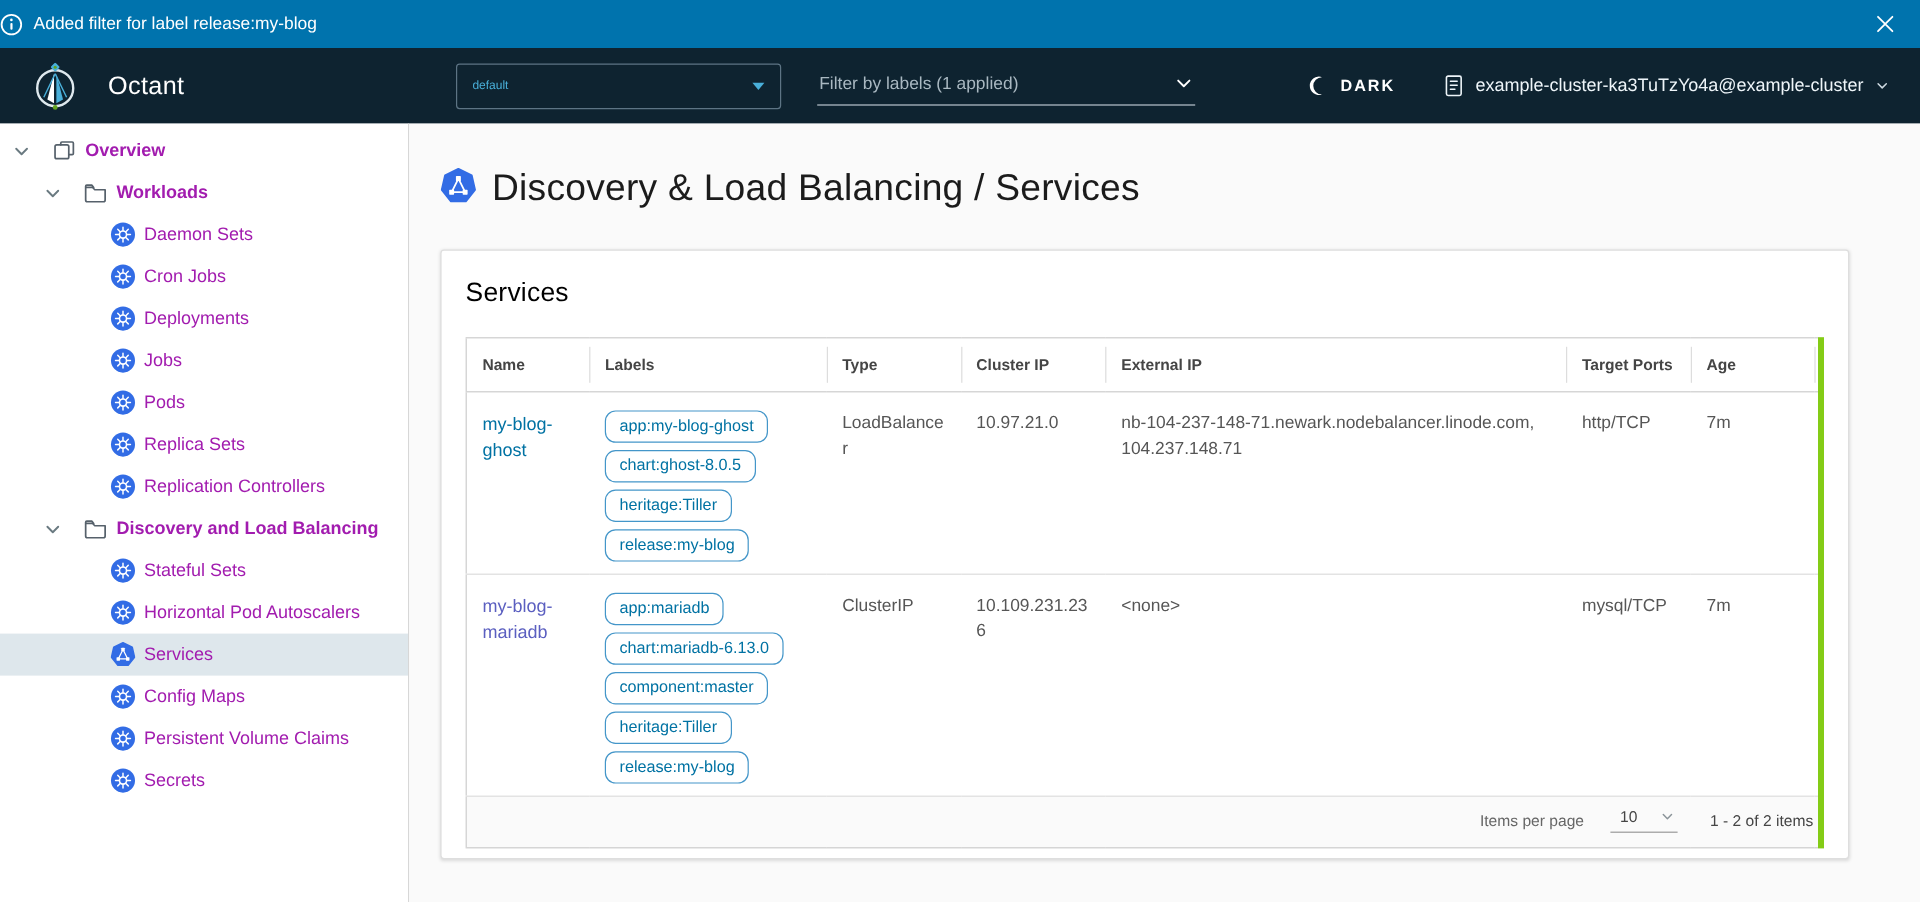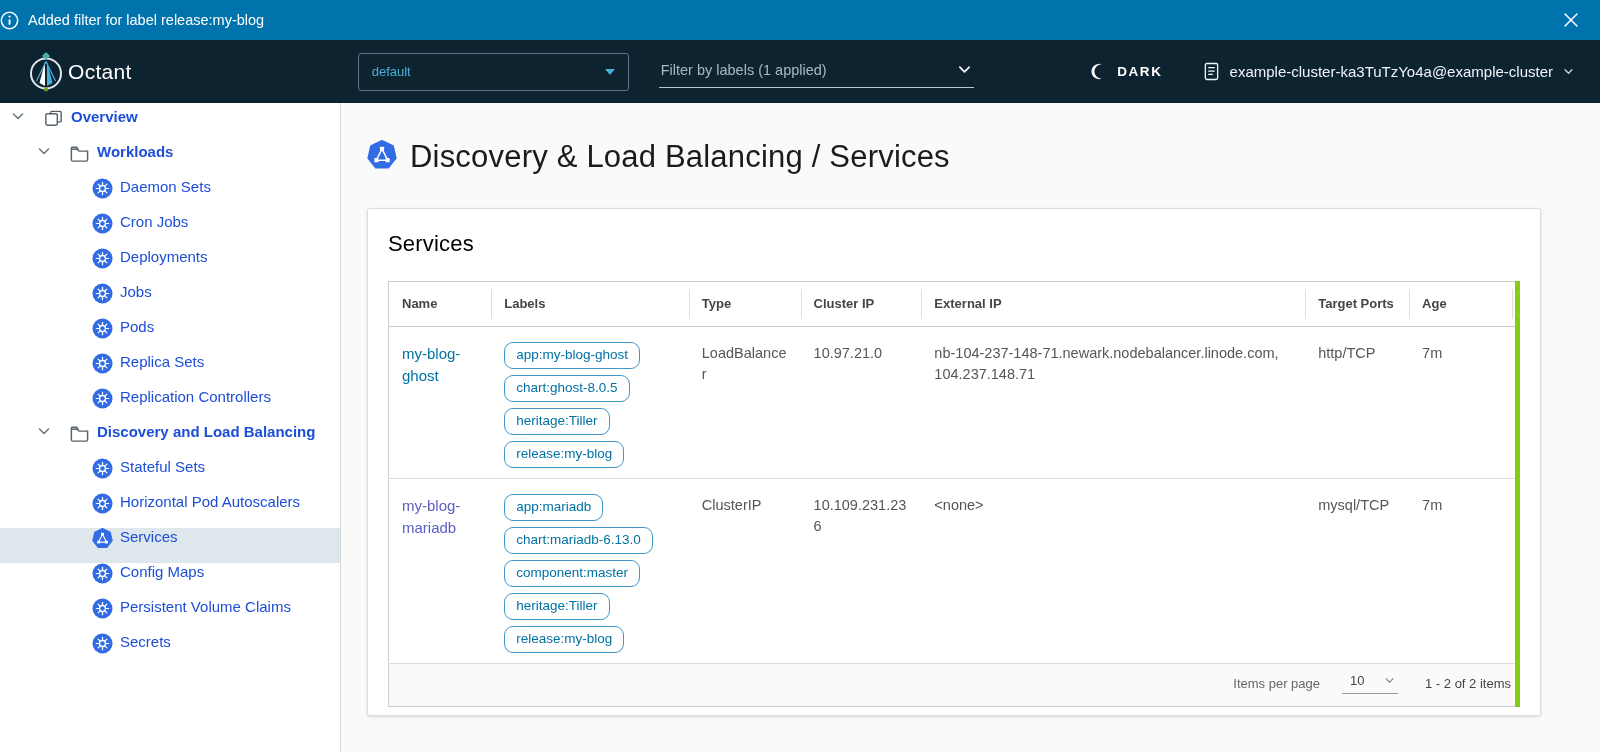--- a/index.html
+++ b/index.html
@@ -9,40 +9,40 @@
   
   .notif-bar { height:40px; background:#0073ad; color:#fff; display:flex;
                align-items:center; justify-content:flex-start; position:relative; }
   .notif-inner { display:flex; align-items:center; gap:9px; font-size:14.5px; font-weight:500; }
   .notif-close { position:absolute; right:20px; top:11px; width:18px; height:18px; cursor:pointer; }
 
   
   .app-header { height:63px; background:#0e2330; display:flex; align-items:center;
                 padding:0 26px 0 26px; }
   .logo { width:40px; height:40px; flex:0 0 auto; }
-  .app-title { color:#fff; font-size:21px; font-weight:400; margin-left:2px; letter-spacing:.3px; }
+  .app-title { color:#fff; font-size:21px; font-weight:400; margin-left:24px; letter-spacing:.3px; }
   .ns-select { margin-left:226px; width:271px; height:38px; border:1px solid #5d7484;
                border-radius:3px; display:flex; align-items:center; justify-content:space-between;
-               padding:0 13px; color:#49afd9; font-size:13px; cursor:pointer; }
+               padding:0 13px; color:#49afd9; font-size:10px; cursor:pointer; }
   .ns-caret { width:0; height:0; border-left:5px solid transparent; border-right:5px solid transparent;
               border-top:6px solid #49afd9; }
   .label-filter { margin-left:30px; width:315px; display:flex; align-items:flex-start;
                   justify-content:space-between; border-bottom:1px solid #b9c6cd;
                   padding:6px 2px 9px 2px; color:#a9b8c1; font-size:14.5px; cursor:pointer; }
   .theme-toggle { margin-left:auto; display:flex; align-items:center; gap:9px; color:#fff;
                   font-size:13.5px; font-weight:700; letter-spacing:1.6px; cursor:pointer; }
   .context-sel { margin-left:40px; display:flex; align-items:center; gap:10px; color:#eef5f9;
                  font-size:15px; cursor:pointer; }
 
   
   .layout { display:flex; height:649px; }
   .sidebar { width:341px; background:#fff; border-right:1px solid #d7d7d7;
              padding-top:5px; flex:0 0 auto; }
-  .nav-item { height:35px; display:flex; align-items:flex-start; font-size:15px;
-              color:#1d4ed8; cursor:pointer; }
+  .nav-item { height:35px; display:flex; align-items:center; font-size:15px;
+              color:#a21caf; cursor:pointer; }
   .nav-item.selected { background:#dee7ec; }
   .nav-item .caret { width:16px; height:16px; margin-right:17px; flex:0 0 auto; }
   .nav-item .tree-icon { width:21px; height:21px; margin-right:7px; flex:0 0 auto; }
   .nav-item.lvl0 { padding-left:10px; font-weight:700; }
   .nav-item.lvl1 { padding-left:36px; font-weight:700; }
   .nav-item.lvl2 { padding-left:92px; font-weight:400; }
 
   .content { flex:1; padding:0 59px 0 26px; background:#fafafa; }
   .page-title-row { margin-top:36px; display:flex; align-items:center; gap:13px; }
   .page-title-row svg { width:30px; height:30px; }

